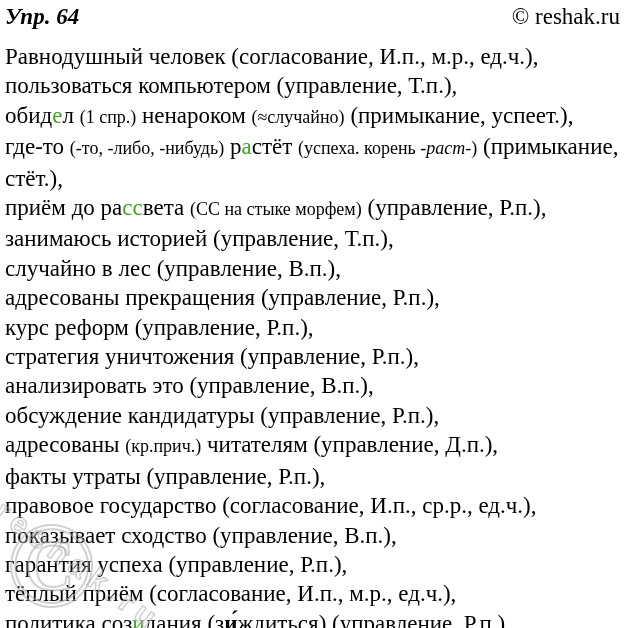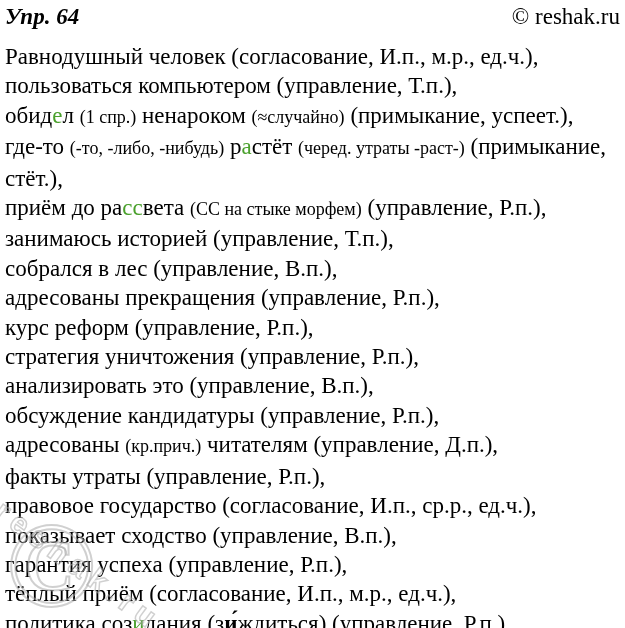--- a/index.html
+++ b/index.html
@@ -33,21 +33,21 @@
   .content {
     margin-top: 12px;
     padding: 0 4px 0 5px;
   }
   .line {
     font-size: 23px;
     line-height: 29.4px;
     white-space: nowrap;
   }
   .line .s  { font-size: 18px; }
-  .line .si { font-size: 18px; }
+  .line .si { font-size: 18px; font-style: italic; }
   .line .g  { color: var(--green, #4aa02c); }
   .line .b  { font-weight: bold; }
 
   
   .watermark {
     position: absolute;
     left: 0; top: 0; width: 625px; height: 628px;
     pointer-events: none;
     z-index: 3;
   }
@@ -82,25 +82,25 @@
 
   <div class="header">
     <span class="exercise-title">Упр. 64</span>
     <span class="copyright">© reshak.ru</span>
   </div>
 
   <div class="content">
       <div class="line"><span>Равнодушный человек (согласование, И.п., м.р., ед.ч.),</span></div>
       <div class="line"><span>пользоваться компьютером (управление, Т.п.),</span></div>
       <div class="line"><span>обид</span><span class="g">е</span><span>л </span><span class="s">(1 спр.)</span><span> ненароком </span><span class="s">(≈случайно)</span><span> (примыкание, успеет.),</span></div>
-      <div class="line"><span>где-то </span><span class="s">(-то, -либо, -нибудь)</span><span> р</span><span class="g">а</span><span>стёт </span><span class="s">(черед. утраты </span><span class="si">-раст-</span><span class="s">)</span><span> (примыкание,</span></div>
+      <div class="line"><span>где-то </span><span class="s">(-то, -либо, -нибудь)</span><span> р</span><span class="g">а</span><span>стёт </span><span class="s">(успеха. корень </span><span class="si">-раст-</span><span class="s">)</span><span> (примыкание,</span></div>
       <div class="line"><span>стёт.),</span></div>
       <div class="line"><span>приём до ра</span><span class="g">сс</span><span>вета </span><span class="s">(СС на стыке морфем)</span><span> (управление, Р.п.),</span></div>
       <div class="line"><span>занимаюсь историей (управление, Т.п.),</span></div>
-      <div class="line"><span>собрался в лес (управление, В.п.),</span></div>
+      <div class="line"><span>случайно в лес (управление, В.п.),</span></div>
       <div class="line"><span>адресованы прекращения (управление, Р.п.),</span></div>
       <div class="line"><span>курс реформ (управление, Р.п.),</span></div>
       <div class="line"><span>стратегия уничтожения (управление, Р.п.),</span></div>
       <div class="line"><span>анализировать это (управление, В.п.),</span></div>
       <div class="line"><span>обсуждение кандидатуры (управление, Р.п.),</span></div>
       <div class="line"><span>адресованы </span><span class="s">(кр.прич.)</span><span> читателям (управление, Д.п.),</span></div>
       <div class="line"><span>факты утраты (управление, Р.п.),</span></div>
       <div class="line"><span>правовое государство (согласование, И.п., ср.р., ед.ч.),</span></div>
       <div class="line"><span>показывает сходство (управление, В.п.),</span></div>
       <div class="line"><span>гарантия успеха (управление, Р.п.),</span></div>

